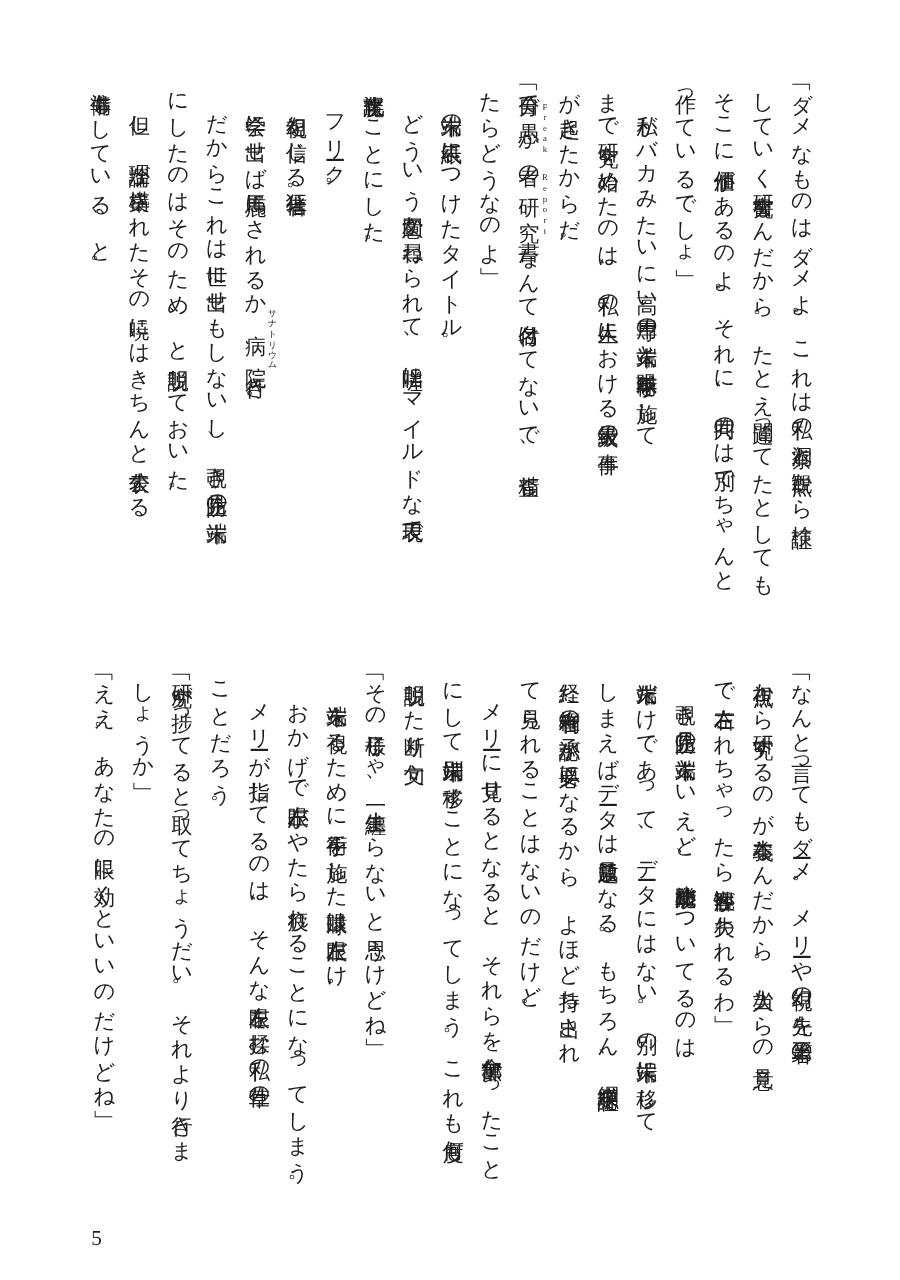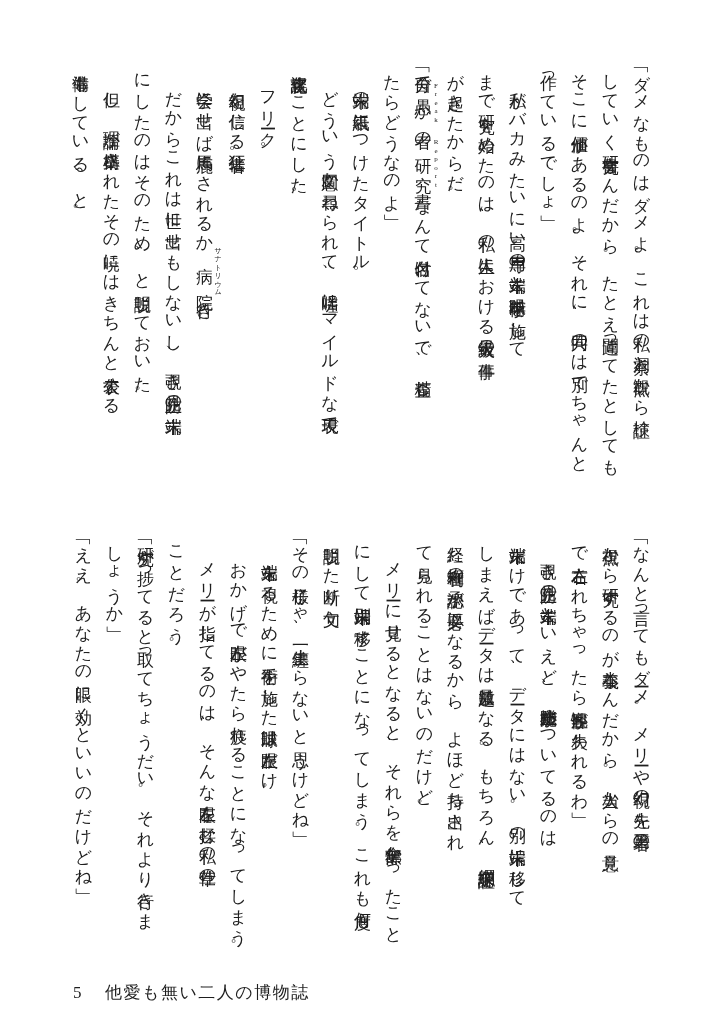--- a/index.html
+++ b/index.html
@@ -62,15 +62,14 @@
       <p class="para indent">メリーに見せるとなると、それらを全部無かったこと<br>にして別端末に移すことになってしまう。これも何度も<br>説明した断り文句。</p>
       <p class="para">「その様子じゃ、一生纏まらないと思うけどね」</p>
       <p class="para indent">端末を視るために手術を施した眼球は左眼だけ。</p>
       <p class="para indent">おかげで左眼がやたら疲れることになってしまう。</p>
       <p class="para indent">メリーが指してるのは、そんな左眼を揉む私の仕草の<br>ことだろう。</p>
       <p class="para">「研究が捗ってると取ってちょうだい。それより行きま<br>しょうか」</p>
       <p class="para">「ええ。あなたの眼に効くといいのだけどね」</p>
     </div>
   <div class="footer">
     <span>5</span>
-    <span>他愛も無い二人の博物誌</span>
   </div>
 </div>
 
 </body></html>

